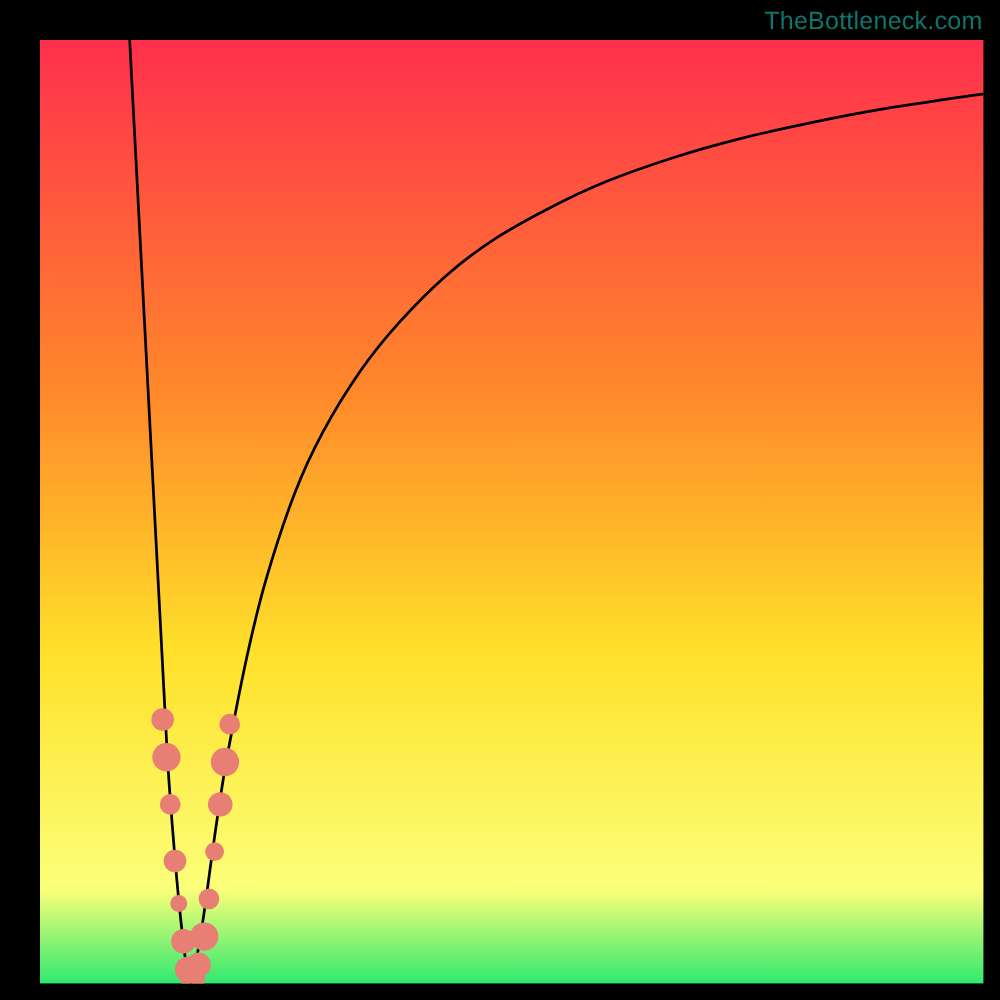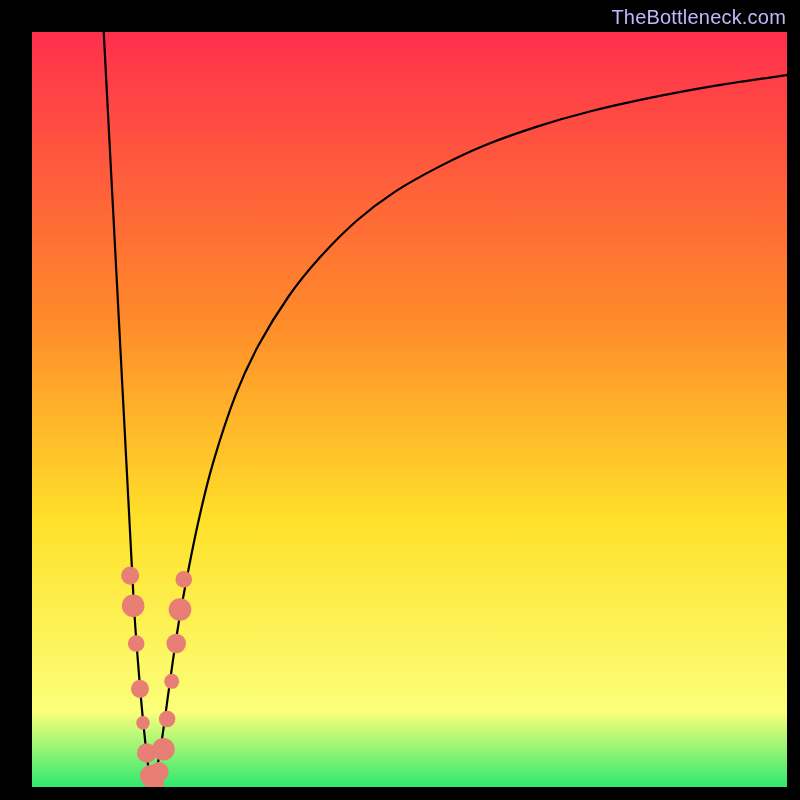--- a/index.html
+++ b/index.html
@@ -22,21 +22,21 @@
     left: 32px;
     top: 32px;
     width: 755px;
     height: 755px;
     overflow: hidden;
   }
   .watermark {
     position: absolute;
     top: 6px;
     right: 14px;
-    color: #c4b5fd;
+    color: #0f766e;
     font-size: 20px;
     font-weight: 500;
     letter-spacing: 0.2px;
     user-select: none;
   }
 </style>
 </head>
 <body>
 
 <div class="outer">

